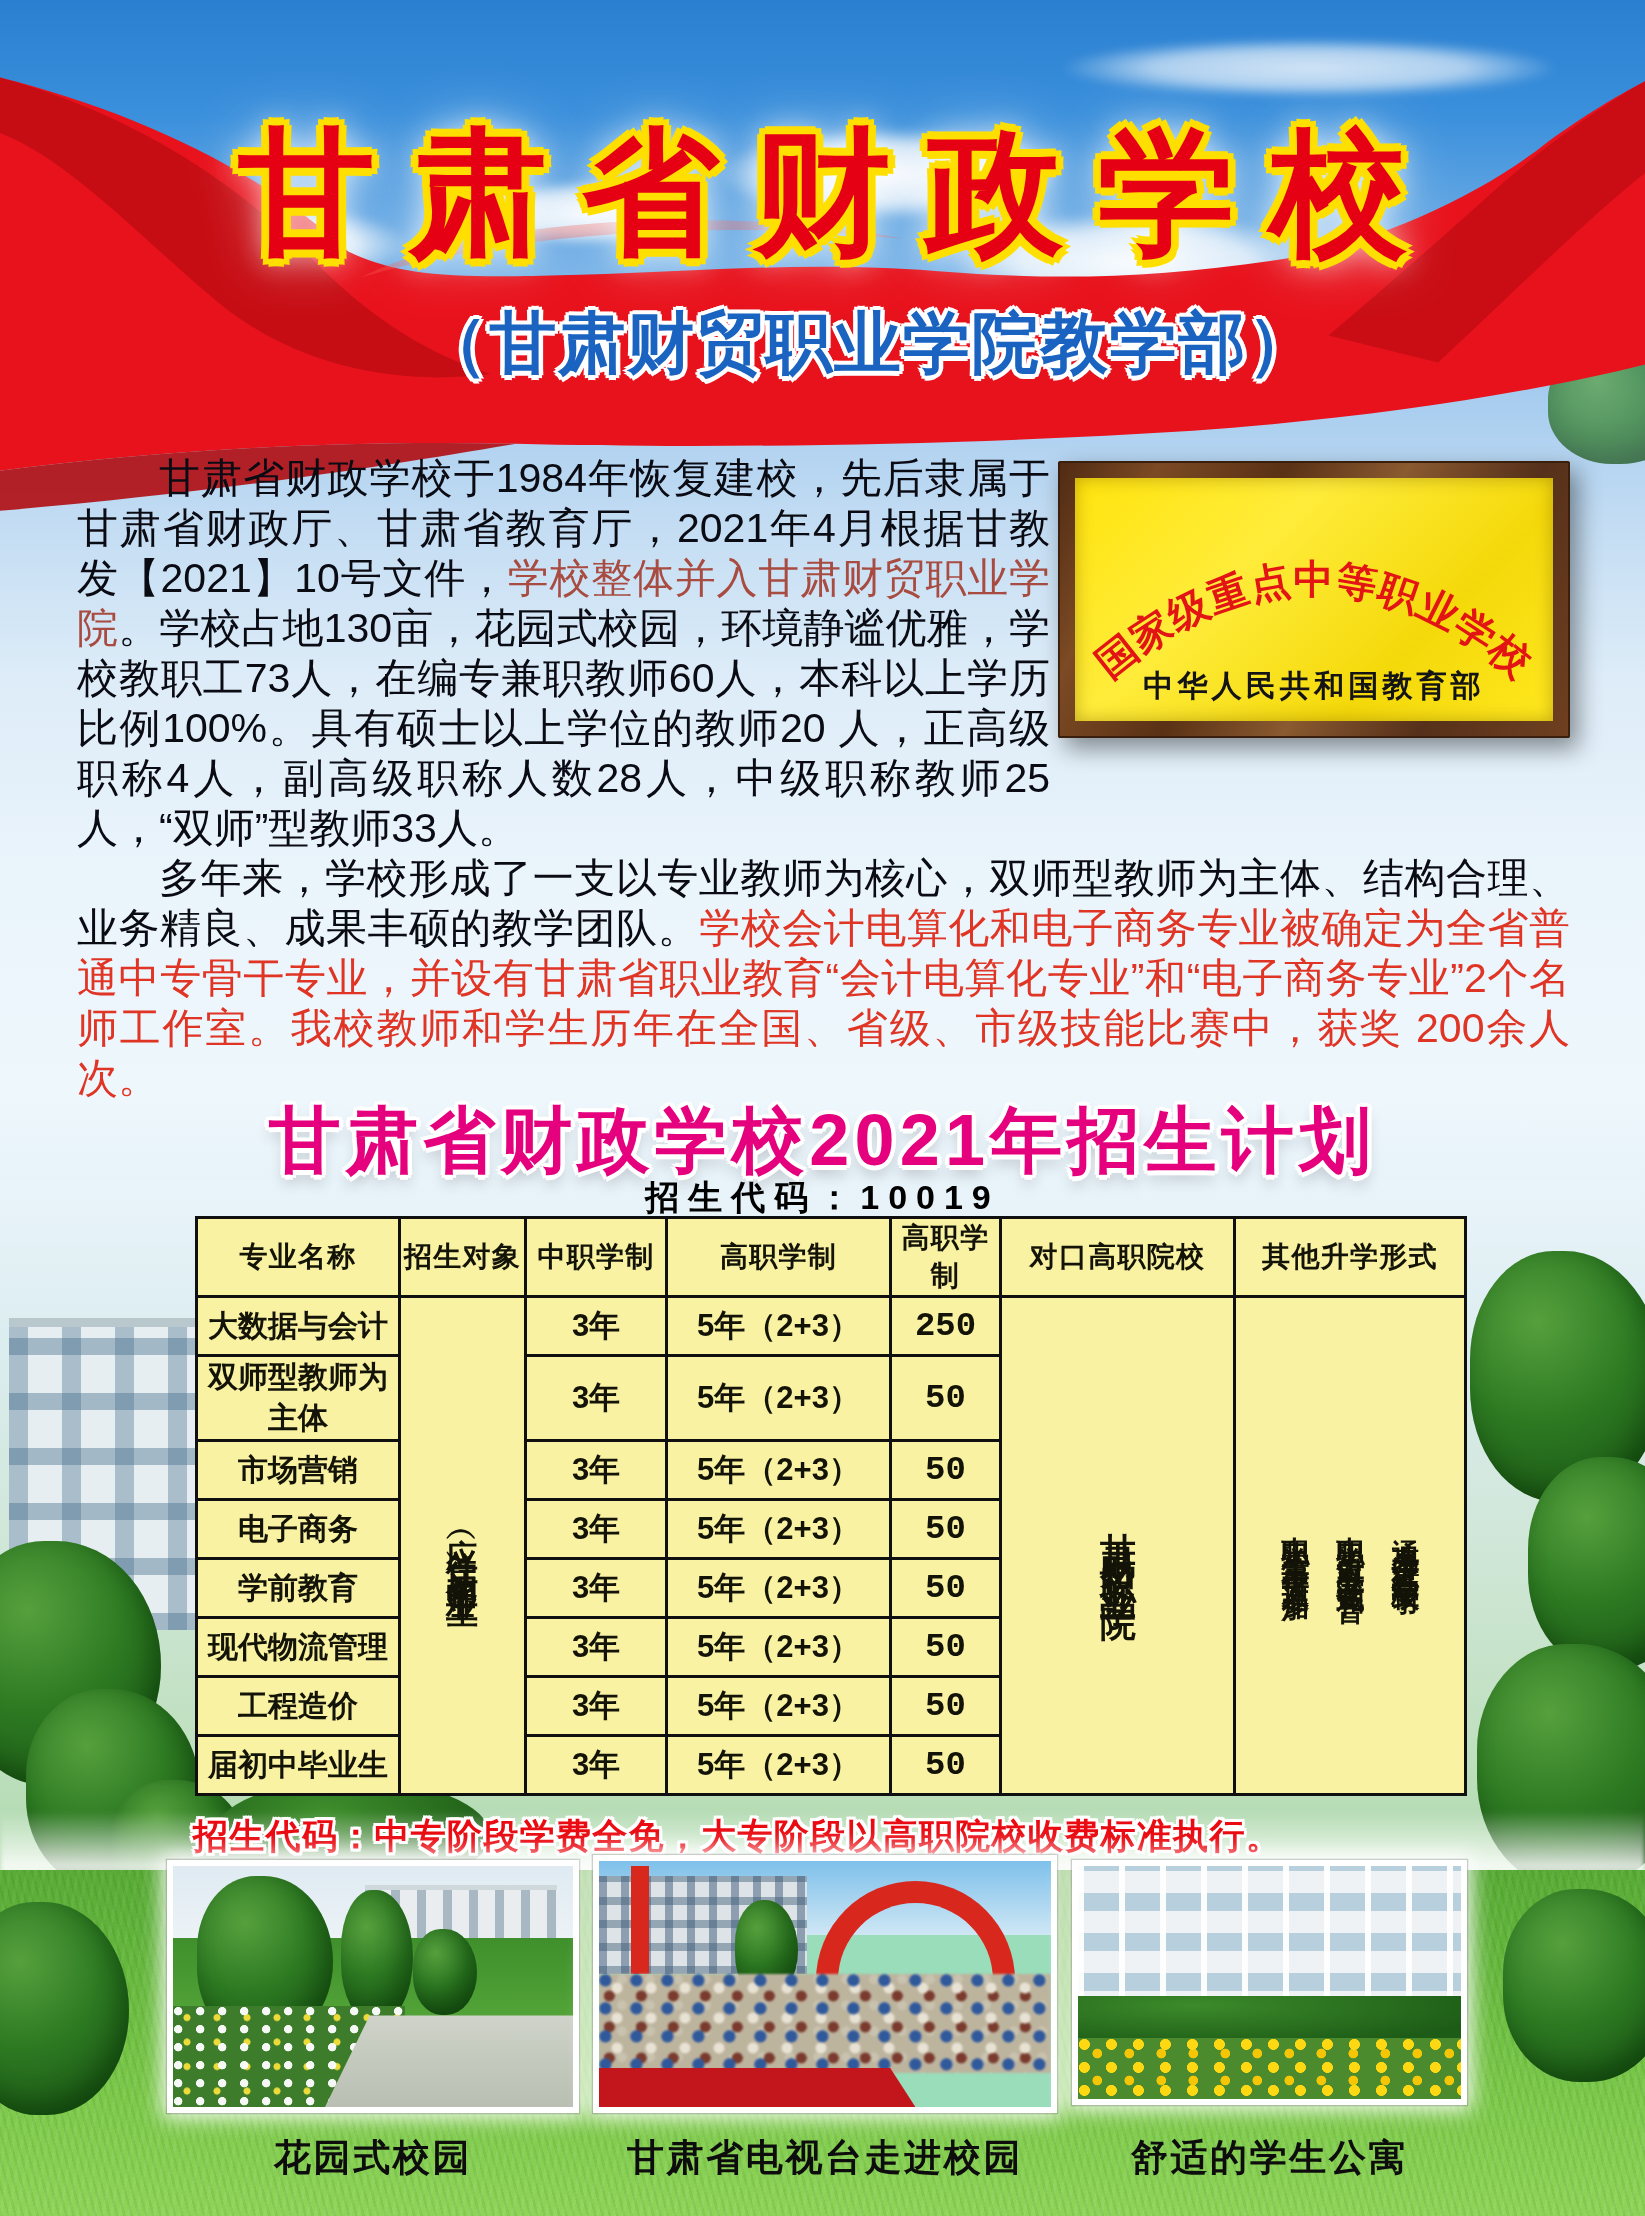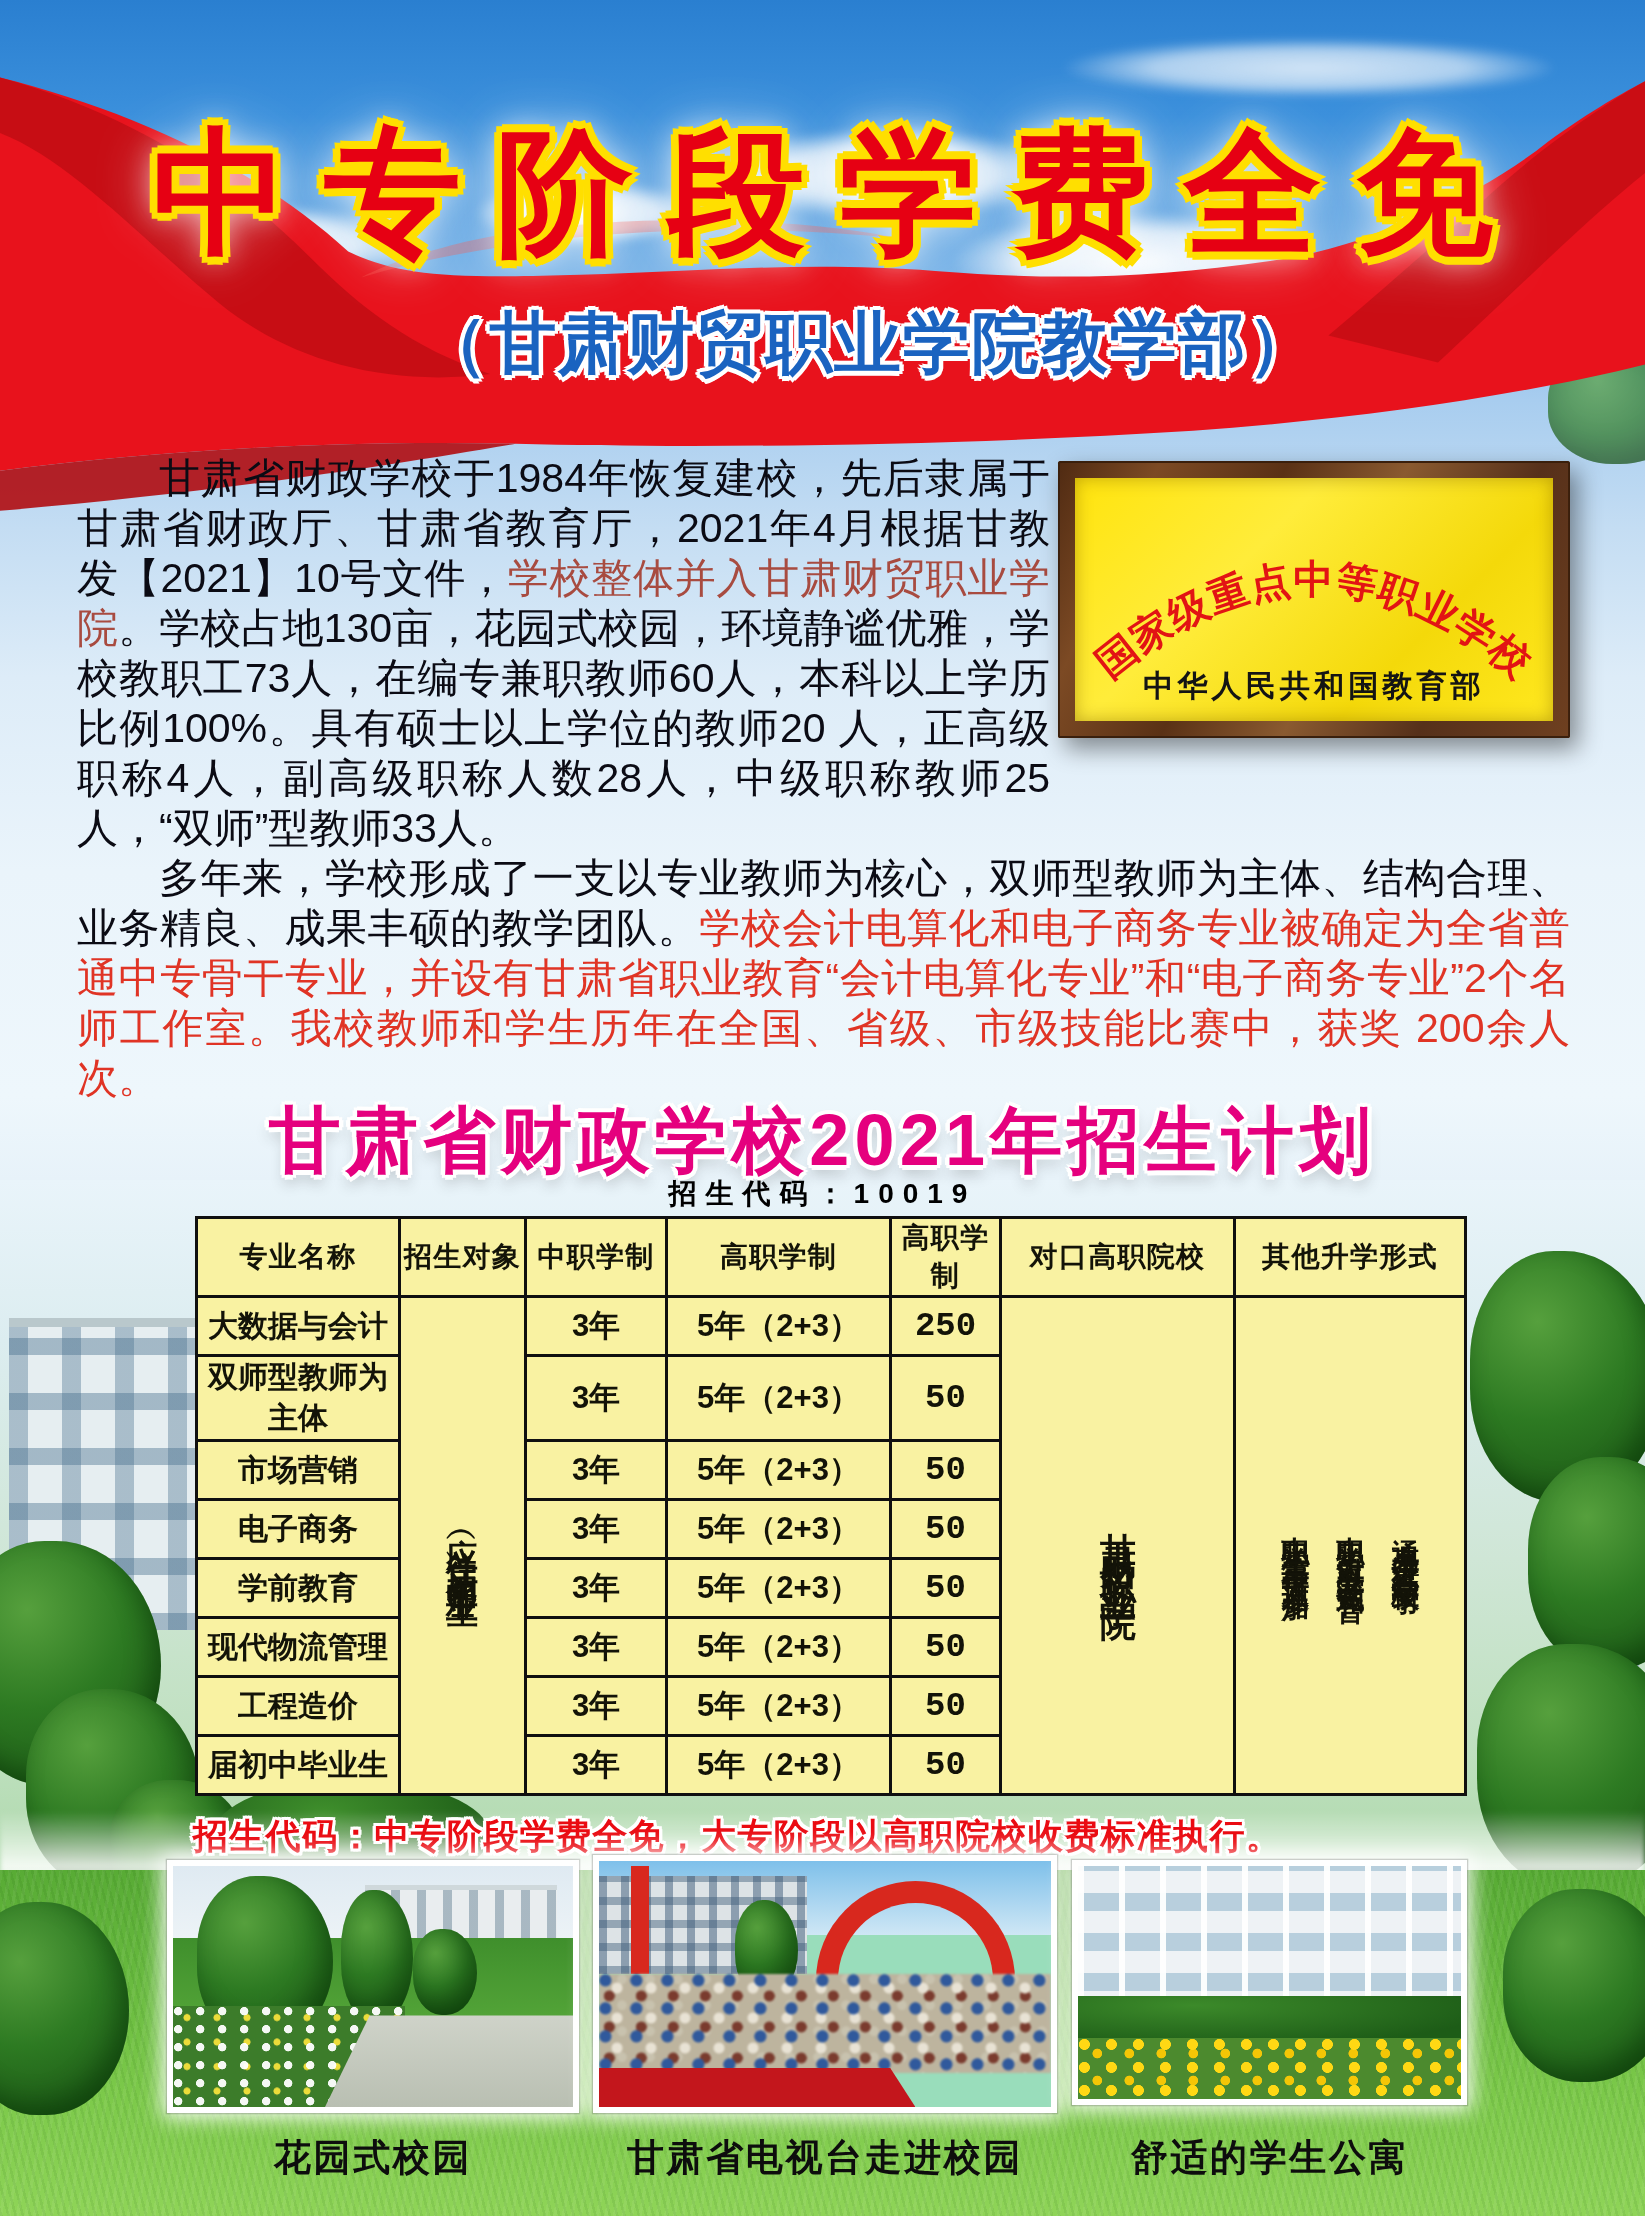--- a/index.html
+++ b/index.html
@@ -52,21 +52,21 @@
     background:linear-gradient(135deg,#ffe40e 0%,#ffec3a 35%,#f4d90a 70%,#ffe81f 100%);
     box-shadow:inset 0 0 17px rgba(120,90,0,.45);}
   
   .plan-title{
     position:absolute;top:1093px;left:0;width:100%;text-align:center;z-index:5;
     font-size:72px;font-weight:bold;letter-spacing:5.2px;color:#e5007e;
     text-shadow:-4.5px 0 0 #fff,4.5px 0 0 #fff,0 -4.5px 0 #fff,0 4.5px 0 #fff,
       -3.2px -3.2px 0 #fff,3.2px -3.2px 0 #fff,-3.2px 3.2px 0 #fff,3.2px 3.2px 0 #fff,0 9px 14px rgba(40,40,40,.25);}
   .plan-code{
     position:absolute;top:1175px;left:0;width:100%;text-align:center;z-index:5;
-    font-size:28px;font-weight:bold;letter-spacing:9px;color:#000;}
+    font-size:34px;font-weight:bold;letter-spacing:9px;color:#000;}
   
   .campus{position:absolute;left:0;top:1180px;width:1645px;height:729px;z-index:1;
     background:linear-gradient(180deg,#e9f4fa 0%,#dcedf0 22%,#cfe6d6 52%,#bfe0bf 78%,#a9d7a6 100%);}
   .bld{position:absolute;background:
       repeating-linear-gradient(90deg,rgba(70,110,140,.38) 0 19.3px,rgba(0,0,0,0) 19.3px 53px),
       repeating-linear-gradient(0deg,rgba(70,110,140,.42) 0 17px,rgba(0,0,0,0) 17px 55px),
       #e6eef1;border-top:9px solid #b9c8cc;}
   .tree{position:absolute;border-radius:46% 54% 52% 48%;
     background:radial-gradient(circle at 35% 28%,#56a03d 0%,#2d7a22 45%,#174f12 100%);
     box-shadow:inset -9px -11.6px 26px rgba(0,40,0,.45);}
@@ -170,21 +170,21 @@
       C2200,400 2120,470 2060,520 L2230,562 C2330,470 2460,340 2551,268 Z"></path>
     <path fill="#b00c11" opacity="0.9" d="M0,730 C230,700 500,682 800,688
       C600,722 350,762 0,792 Z"></path>
     <path fill="#f5554d" opacity="0.35" d="M560,430 C800,360 1100,340 1400,370
       C1200,330 900,330 700,380 C640,396 590,414 560,430 Z"></path>
   </svg>
 
   <div class="tree" style="left:-45px;top:213px;width:155px;height:135px;opacity:.75;z-index:1;" data-interactable="false"></div>
   <div class="tree" style="left:1548px;top:348px;width:142px;height:116px;opacity:.7;z-index:1;" data-interactable="false"></div>
 
-  <div class="main-title" data-interactable="false">中专阶段学费全免</div>
+  <div class="main-title" data-interactable="false">甘肃省财政学校</div>
   <div class="subtitle" data-interactable="false">（甘肃财贸职业学院教学部）</div>
 
   <div class="intro" data-interactable="false">
     <div class="float-spacer" data-interactable="false">
       <div class="plaque" data-interactable="false">
         <div class="plaque-face" data-interactable="false">
           <svg width="478" height="244" viewBox="0 0 742 378" data-interactable="false">
             <defs>
                 <path id="arcP" d="M 70 300 Q 371 55 672 300"></path>
               </defs>

